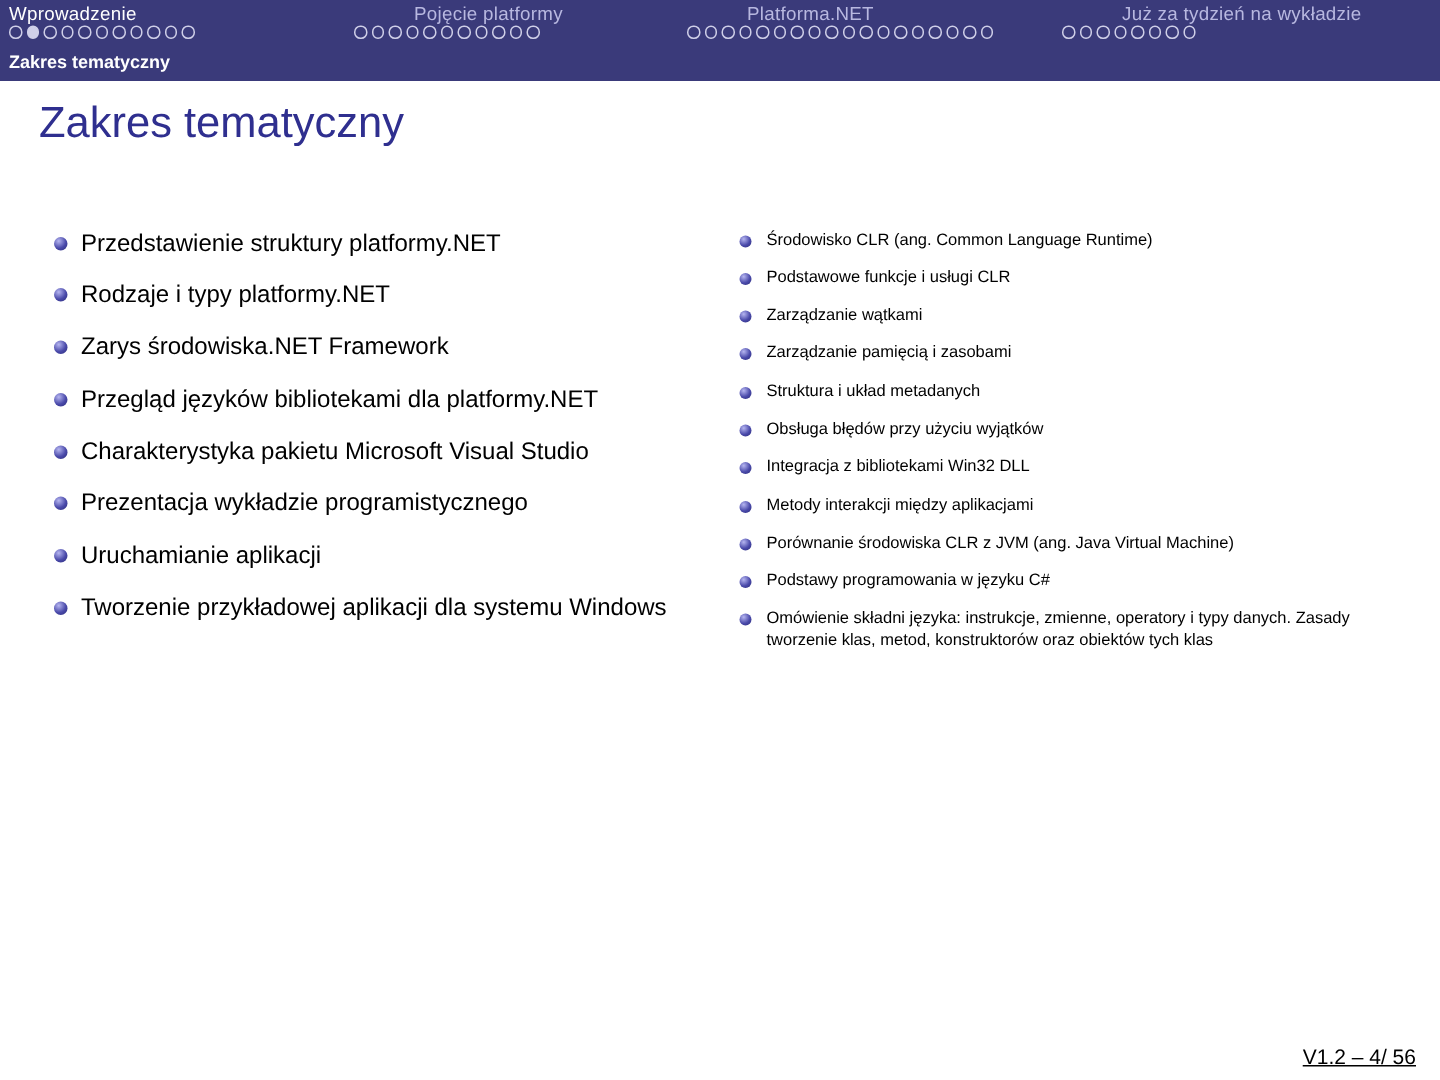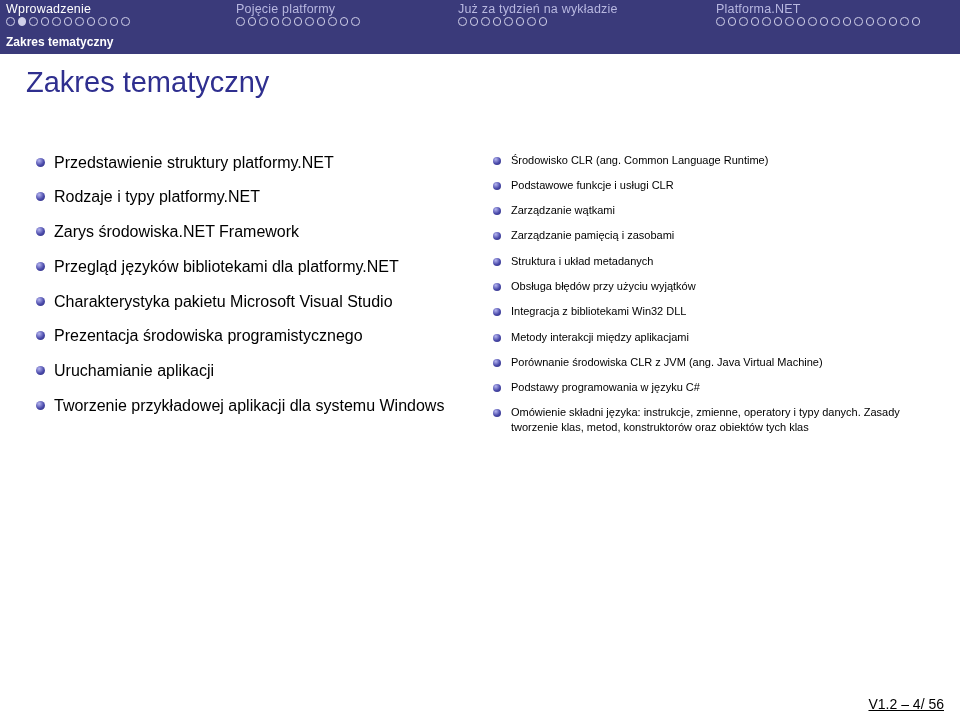--- a/index.html
+++ b/index.html
@@ -7,21 +7,21 @@
   .slide { width: 960px; height: 720px; position: relative; }
 
   
   .navbar { display: flex; width: 100%; background: #3a3a7a; }
   .navcol { flex: 0 0 auto; padding: 2px 6px 1px 6px; }
   .navcol.w1 { width: 230px; }
   .navcol.w2 { width: 222px; }
   .navcol.w3 { width: 250px; }
   .navcol.w4 { width: 258px; }
   .navlabel { color: #fff; font-size: 12.5px; font-weight: 400; letter-spacing: .2px; cursor: pointer; }
-  .navlabel.dim { color: #b8b8e0; }
+  .navlabel.dim { color: #b8b8e0; margin-left: 40px; }
   .dots { display: flex; gap: 3px; padding: 1px 0 3px 0; }
   .dot { width: 8.5px; height: 8.5px; border-radius: 50%; border: 1.2px solid #cfcfe8; display: inline-block; cursor: pointer; }
   .dot.filled { background: #cfcfe8; }
 
   .subnav { background: #3a3a7a; padding: 2px 6px 4px 6px; }
   .sublabel { color: #fff; font-size: 12px; font-weight: 700; }
 
   
   .title { color: #2f2f8f; font-size: 29px; font-weight: 400; padding: 12px 0 10px 26px; }
 
@@ -71,46 +71,46 @@
           <span class="dot"></span>
           <span class="dot"></span>
           <span class="dot"></span>
           <span class="dot"></span>
           <span class="dot"></span>
           <span class="dot"></span>
           <span class="dot"></span>
           <span class="dot"></span>
         </div>
     </div>
-    <div class="navcol w4">
-      <div class="navlabel dim">Już za tydzień na wykładzie</div>
-      <div class="dots">
-          <span class="dot"></span>
-          <span class="dot"></span>
-          <span class="dot"></span>
-          <span class="dot"></span>
-          <span class="dot"></span>
-          <span class="dot"></span>
-          <span class="dot"></span>
-          <span class="dot"></span>
-        </div>
-    </div>
     <div class="navcol w3">
       <div class="navlabel dim">Platforma.NET</div>
       <div class="dots">
           <span class="dot"></span>
           <span class="dot"></span>
           <span class="dot"></span>
           <span class="dot"></span>
           <span class="dot"></span>
           <span class="dot"></span>
           <span class="dot"></span>
           <span class="dot"></span>
           <span class="dot"></span>
           <span class="dot"></span>
+          <span class="dot"></span>
+          <span class="dot"></span>
+          <span class="dot"></span>
+          <span class="dot"></span>
+          <span class="dot"></span>
+          <span class="dot"></span>
+          <span class="dot"></span>
+          <span class="dot"></span>
+        </div>
+    </div>
+    <div class="navcol w4">
+      <div class="navlabel dim">Już za tydzień na wykładzie</div>
+      <div class="dots">
           <span class="dot"></span>
           <span class="dot"></span>
           <span class="dot"></span>
           <span class="dot"></span>
           <span class="dot"></span>
           <span class="dot"></span>
           <span class="dot"></span>
           <span class="dot"></span>
         </div>
     </div>
@@ -123,21 +123,21 @@
   <div class="title">Zakres tematyczny</div>
 
   <div class="body">
     <div class="col left">
       <ul class="bullets">
           <li>Przedstawienie struktury platformy.NET</li>
           <li>Rodzaje i typy platformy.NET</li>
           <li>Zarys środowiska.NET Framework</li>
           <li>Przegląd języków bibliotekami dla platformy.NET</li>
           <li>Charakterystyka pakietu Microsoft Visual Studio</li>
-          <li>Prezentacja środowiska programistycznego</li>
+          <li>Prezentacja wykładzie programistycznego</li>
           <li>Uruchamianie aplikacji</li>
           <li>Tworzenie przykładowej aplikacji dla systemu Windows</li>
         </ul>
     </div>
     <div class="col right">
       <ul class="bullets">
           <li>Środowisko CLR (ang. Common Language Runtime)</li>
           <li>Podstawowe funkcje i usługi CLR</li>
           <li>Zarządzanie wątkami</li>
           <li>Zarządzanie pamięcią i zasobami</li>

